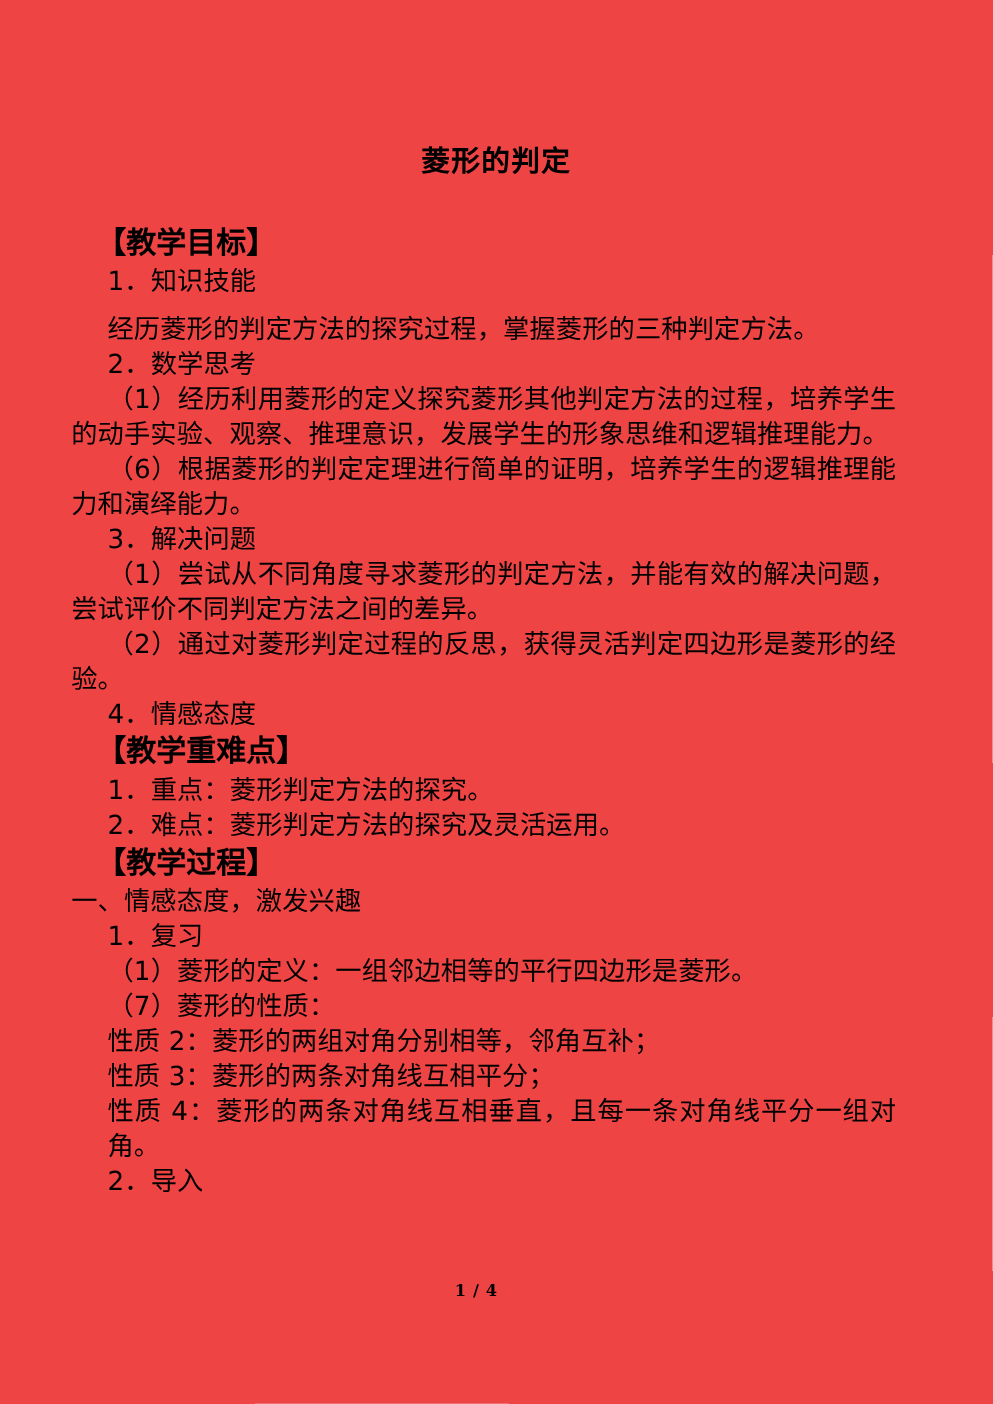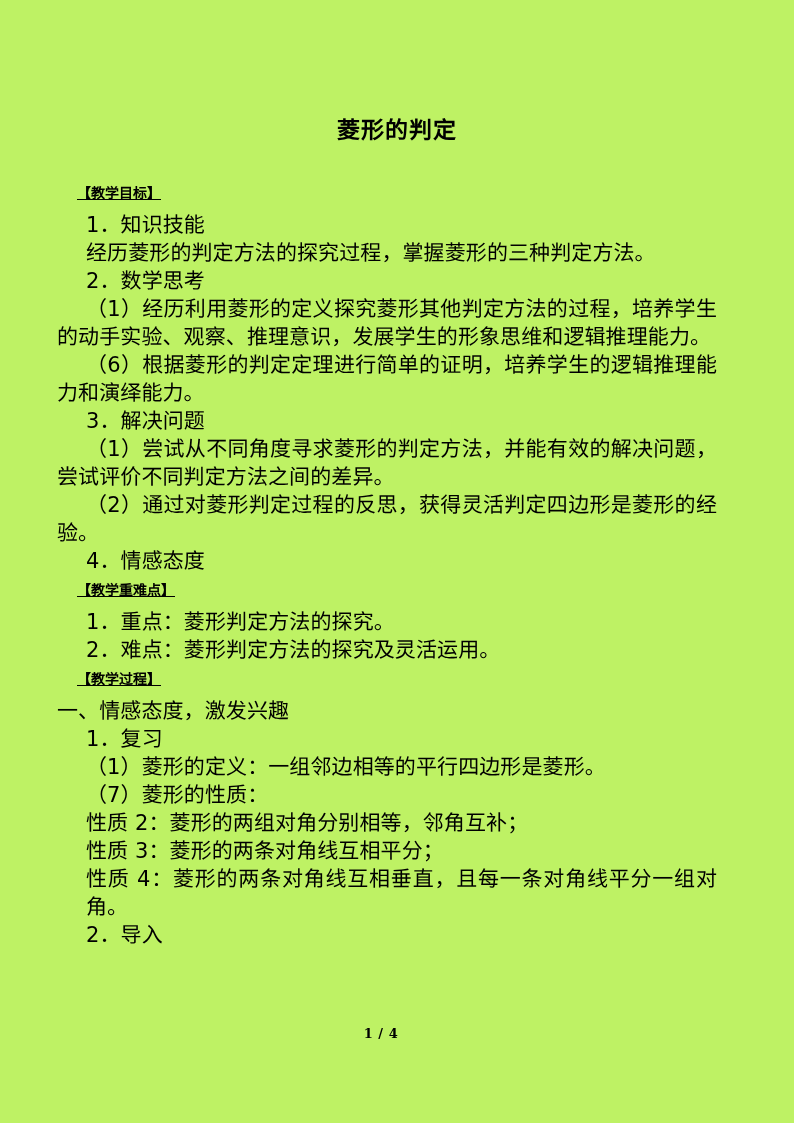--- a/index.html
+++ b/index.html
@@ -17,21 +17,21 @@
     color: #000000;
     -webkit-font-smoothing: none;
   }
 
   .page {
     position: relative;
     width: 794px;
     height: 1123px;
     box-sizing: border-box;
     padding: 18px;
-    background: #bef264;
+    background: #ef4444;
   }
 
   
   .doc-title {
     position: absolute;
     left: 0;
     top: 100px;
     width: 794px;
     text-align: center;
     font-family: "DejaVu Sans", "Liberation Sans", sans-serif;
@@ -46,42 +46,41 @@
     position: absolute;
     left: 57px;
     top: 178px;
     width: 660px;
   }
 
   
   .section-head {
     font-family: "DejaVu Serif", "Liberation Serif", serif;
     font-weight: bold;
-    font-size: 14px;
+    font-size: 24px;
     line-height: 31px;
     margin: 0 0 2px 20px;
     white-space: nowrap;
-    text-decoration: underline;
   }
 
   
   .p {
     font-family: "DejaVu Sans", "Liberation Sans", sans-serif;
     font-size: 21px;
     line-height: 28px;
     margin: 0;
     text-align: justify;
     text-justify: inter-ideograph;
     letter-spacing: 0.1px;
   }
 
   
   .ind-0  { margin-left: 0px; }    
   .ind-2  { margin-left: 29px; }    
-  .ind-2b { margin-left: 29px; }
+  .ind-2b { margin-left: 29px; margin-top: 10px; }
 
   
   .wrap {
     margin-left: 0px;
     text-indent: 29px;
   }
   .wrap-sm {
     margin-left: 0px;
     text-indent: 31px;
   }

